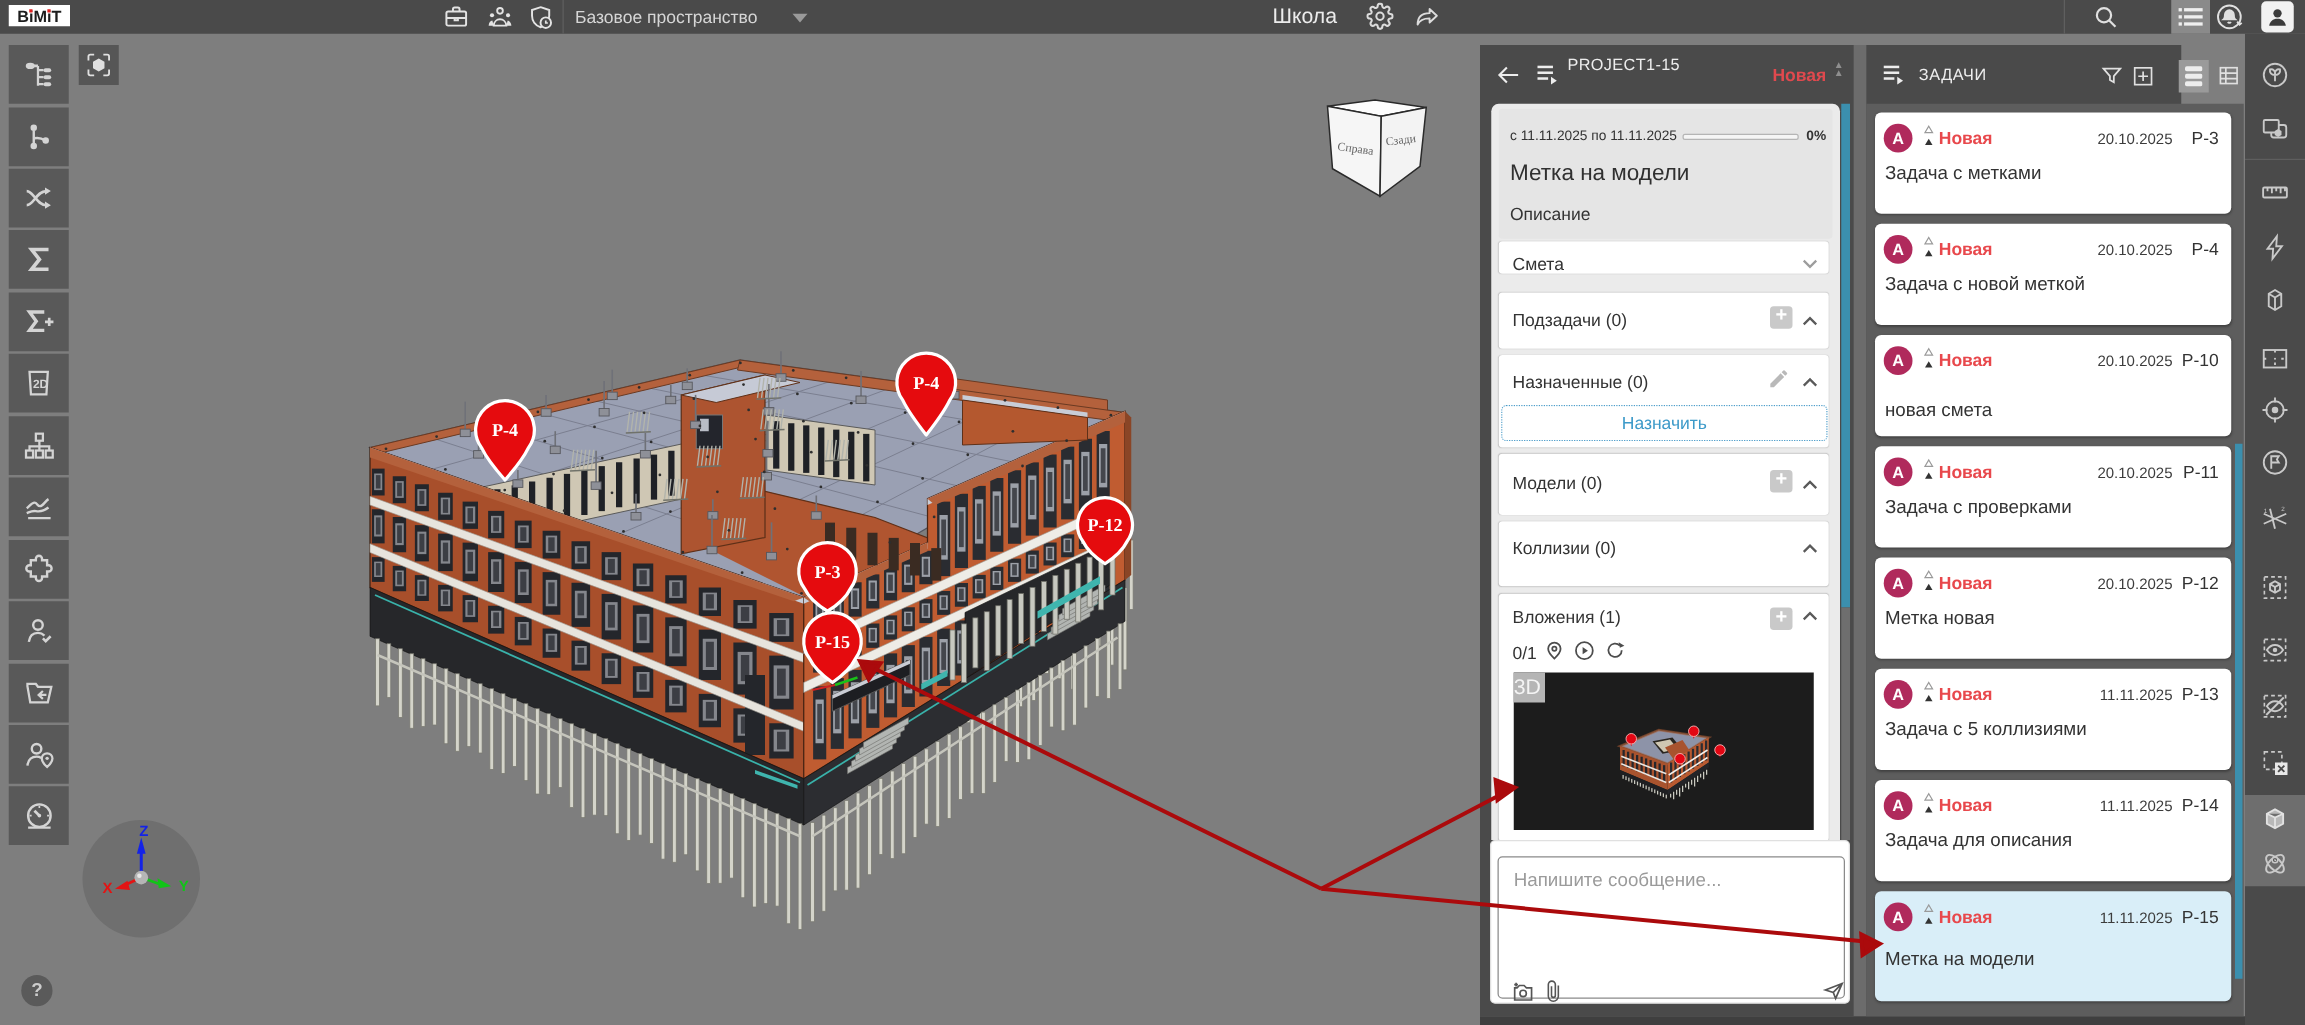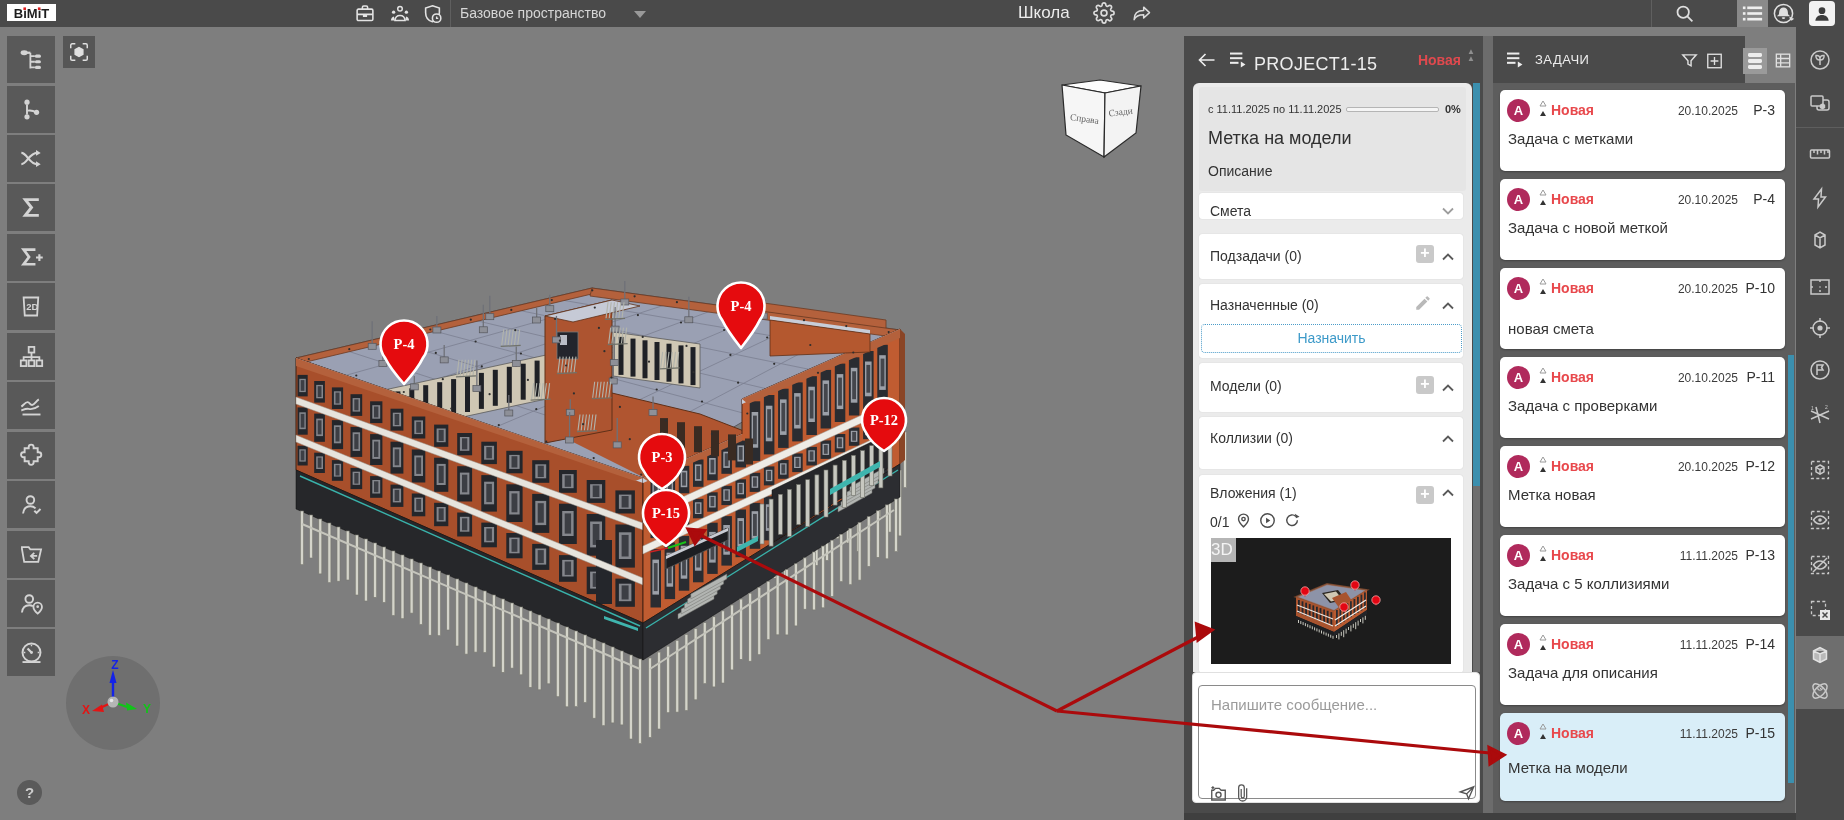--- a/index.html
+++ b/index.html
@@ -921,21 +921,21 @@
  <div id="p1head">
   <svg class="abs" style="left:14px;top:16px" width="18" height="16" viewBox="0 0 24 20" fill="none" stroke="#ededed" stroke-width="2.2">
         <path d="M22 10H3M10 2l-8 8 8 8"></path>
       </svg>
   <svg class="abs" style="left:45px;top:15px" width="19" height="17" viewBox="0 0 24 22" fill="#ededed">
         <rect x="1" y="2" width="16" height="2.6"></rect>
         <rect x="1" y="8" width="16" height="2.6"></rect>
         <rect x="1" y="14" width="11" height="2.6"></rect>
         <path d="M15 13.5l6 4-6 4z"></path>
       </svg>
-  <div class="abs" style="left:70px;top:18px;font-size:18px;letter-spacing:.3px">PROJECT1-15</div>
+  <div class="abs" style="left:70px;top:8px;font-size:13px;letter-spacing:.3px">PROJECT1-15</div>
   <div class="abs" style="right:22px;top:16px;font-size:14px;font-weight:bold;color:#e0494e">Новая</div>
   <div class="abs" style="right:8px;top:12px;color:#8f8f8f;font-size:8px;line-height:7px">▲<br>▲</div>
  </div>
  <div id="p1scroll"></div>
  <div id="p1track"></div>
  <div id="p1light">
   <div class="abs" style="left:6px;top:4px;width:267px;height:104px;background:#e5e5e5;border-radius:3px"></div>
   <div class="abs" style="left:15px;top:20px;font-size:11px;font-weight:normal;color:#333">с 11.11.2025 по 11.11.2025</div>
   <div class="abs" style="left:153px;top:24px;width:93px;height:5px;border:1px solid #b5b5b5;background:#f5f5f5;border-radius:2px"></div>
   <div class="abs" style="left:252px;top:20px;font-size:11px;font-weight:bold;color:#333">0%</div>

